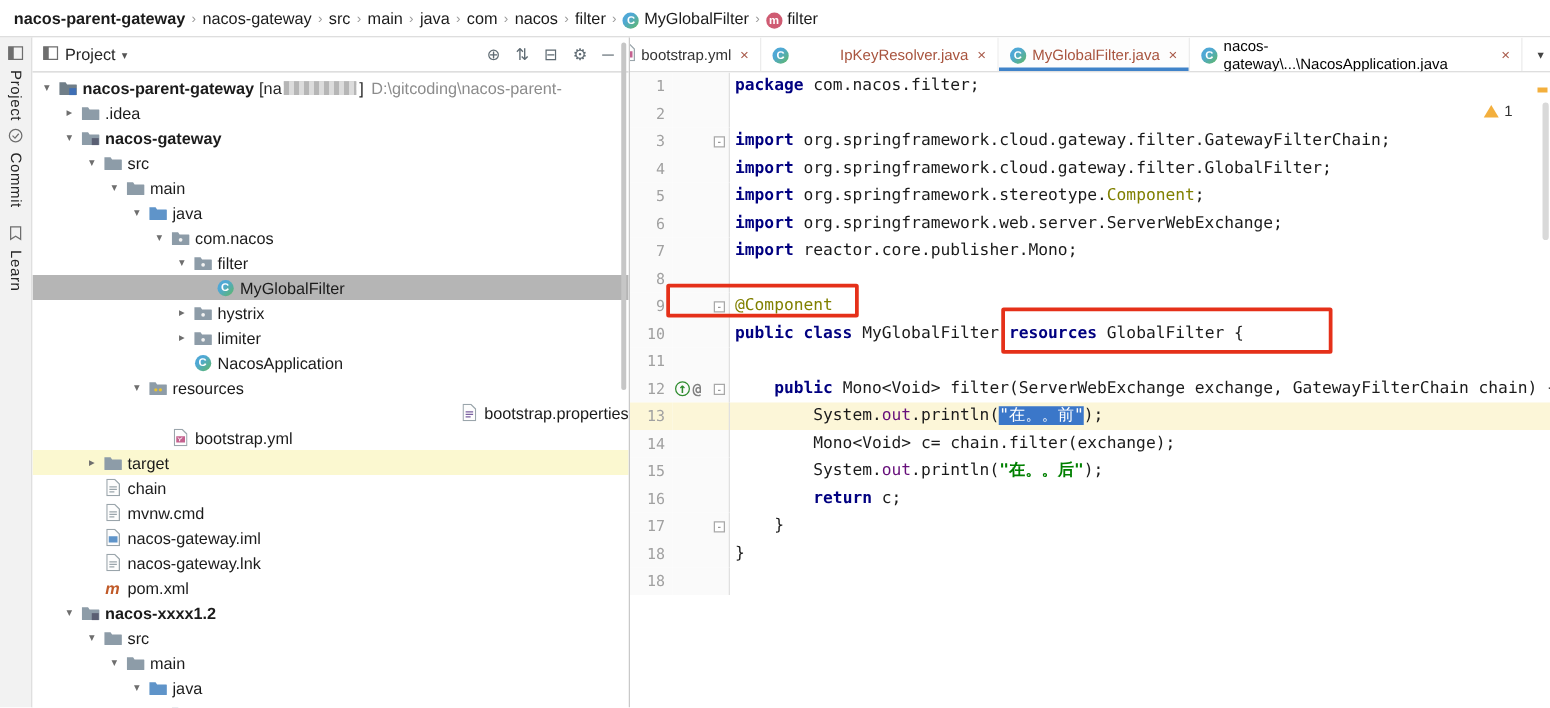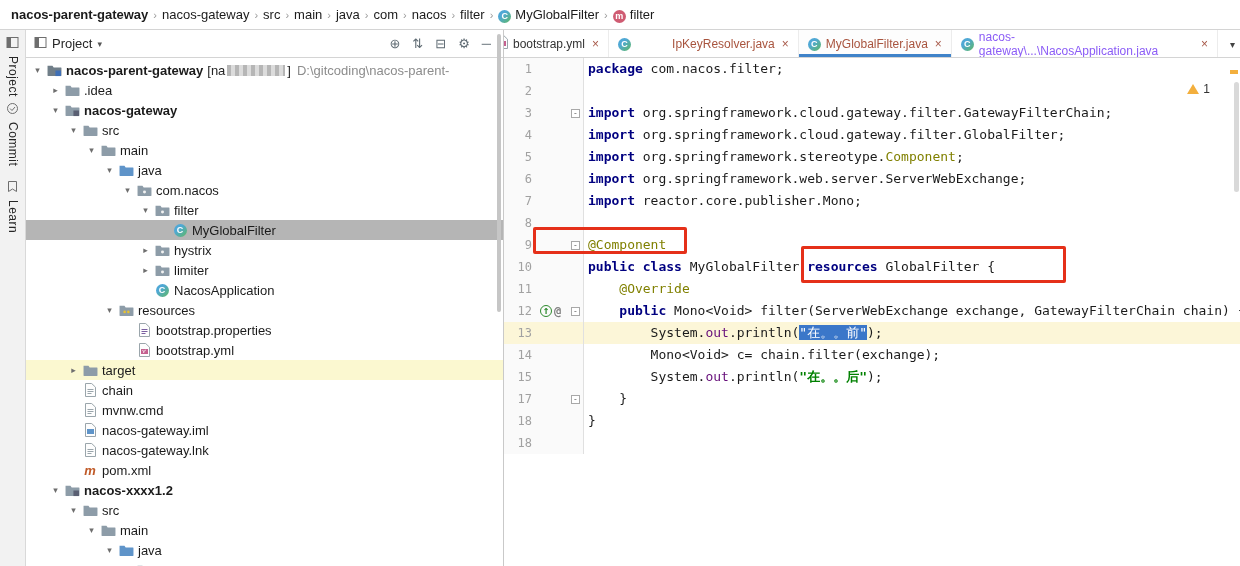--- a/index.html
+++ b/index.html
@@ -285,21 +285,21 @@
           <span class="chev">▾</span>
           <span class="ticon">
             <svg width="15" height="13" viewBox="0 0 16 14">
               <path fill="#8d9ca8" d="M.5 2h5.3l1.3 1.9H15c.3 0 .5.2.5.5v8.1c0 .3-.2.5-.5.5H1c-.3 0-.5-.2-.5-.5V2z"></path>
               <circle cx="6" cy="8.5" r="1.4" fill="#e8c231"></circle>
               <circle cx="10" cy="8.5" r="1.4" fill="#e8c231"></circle>
             </svg>
           </span>
           <span class="tlabel">resources</span>
         </div>
-        <div class="row" style="padding-left: 94px;">
+        <div class="row" style="padding-left: 94px; justify-content: flex-end;">
           <span class="chev"></span>
           <span class="ticon">
             <svg width="11" height="14" viewBox="0 0 11 14">
               <path fill="#fdfdfd" stroke="#9aa5ab" d="M.5.5h6.2l3.8 3.7V13.5H.5z"></path>
               <path fill="none" stroke="#7a5fa0" d="M2.5 6.5h6M2.5 8.5h6M2.5 10.5h4"></path>
             </svg>
           </span>
           <span class="tlabel">bootstrap.properties</span>
         </div>
         <div class="row" style="padding-left: 94px;">
@@ -437,21 +437,21 @@
           <span style="color: rgb(168, 84, 62); margin-left: 36px;">IpKeyResolver.java</span>
           <span class="tab-close">×</span>
         </div>
         <div class="tab active">
           <span><span class="cicon">C</span></span>
           <span style="color: rgb(168, 84, 62);">MyGlobalFilter.java</span>
           <span class="tab-close">×</span>
         </div>
         <div class="tab">
           <span><span class="cicon">C</span></span>
-          <span style="color: #8b5cf6;">nacos-gateway\...\NacosApplication.java</span>
+          <span style="color: #000000;">nacos-gateway\...\NacosApplication.java</span>
           <span class="tab-close">×</span>
         </div>
       </div>
     <div class="editor-body" id="editor-body">
       <div class="red-box box1"></div>
       <div class="red-box box2"></div>
       <div class="inspections">
         <span class="warn-tri"></span>
         <span>1</span>
       </div>
@@ -518,21 +518,20 @@
         <div class="line">
           <span class="ln">10</span>
           <span class="gic"></span>
           <span class="fold"></span>
           <span class="code"><span class="kw">public class</span><span class="pl"> MyGlobalFilter </span><span class="kw">resources</span><span class="pl"> GlobalFilter {</span></span>
         </div>
         <div class="line">
           <span class="ln">11</span>
           <span class="gic"></span>
           <span class="fold"></span>
-          <span class="code"><span class="pl">    </span><span class="an">@Override</span></span>
         </div>
         <div class="line">
           <span class="ln">12</span>
           <span class="gic">
             <span class="ovr">↑</span>
             <span class="atg">@</span>
           </span>
           <span class="fold">
             <span class="fold-box">-</span>
           </span>
@@ -550,20 +549,26 @@
           <span class="fold"></span>
           <span class="code"><span class="pl">        Mono&lt;Void&gt; c= chain.filter(exchange);</span></span>
         </div>
         <div class="line">
           <span class="ln">15</span>
           <span class="gic"></span>
           <span class="fold"></span>
           <span class="code"><span class="pl">        System.</span><span class="sf">out</span><span class="pl">.println(</span><span class="st">"在。。后"</span><span class="pl">);</span></span>
         </div>
         <div class="line">
+          <span class="ln">16</span>
+          <span class="gic"></span>
+          <span class="fold"></span>
+          <span class="code"><span class="pl">        </span><span class="kw">return</span><span class="pl"> c;</span></span>
+        </div>
+        <div class="line">
           <span class="ln">17</span>
           <span class="gic"></span>
           <span class="fold">
             <span class="fold-box">-</span>
           </span>
           <span class="code"><span class="pl">    }</span></span>
         </div>
         <div class="line">
           <span class="ln">18</span>
           <span class="gic"></span>

